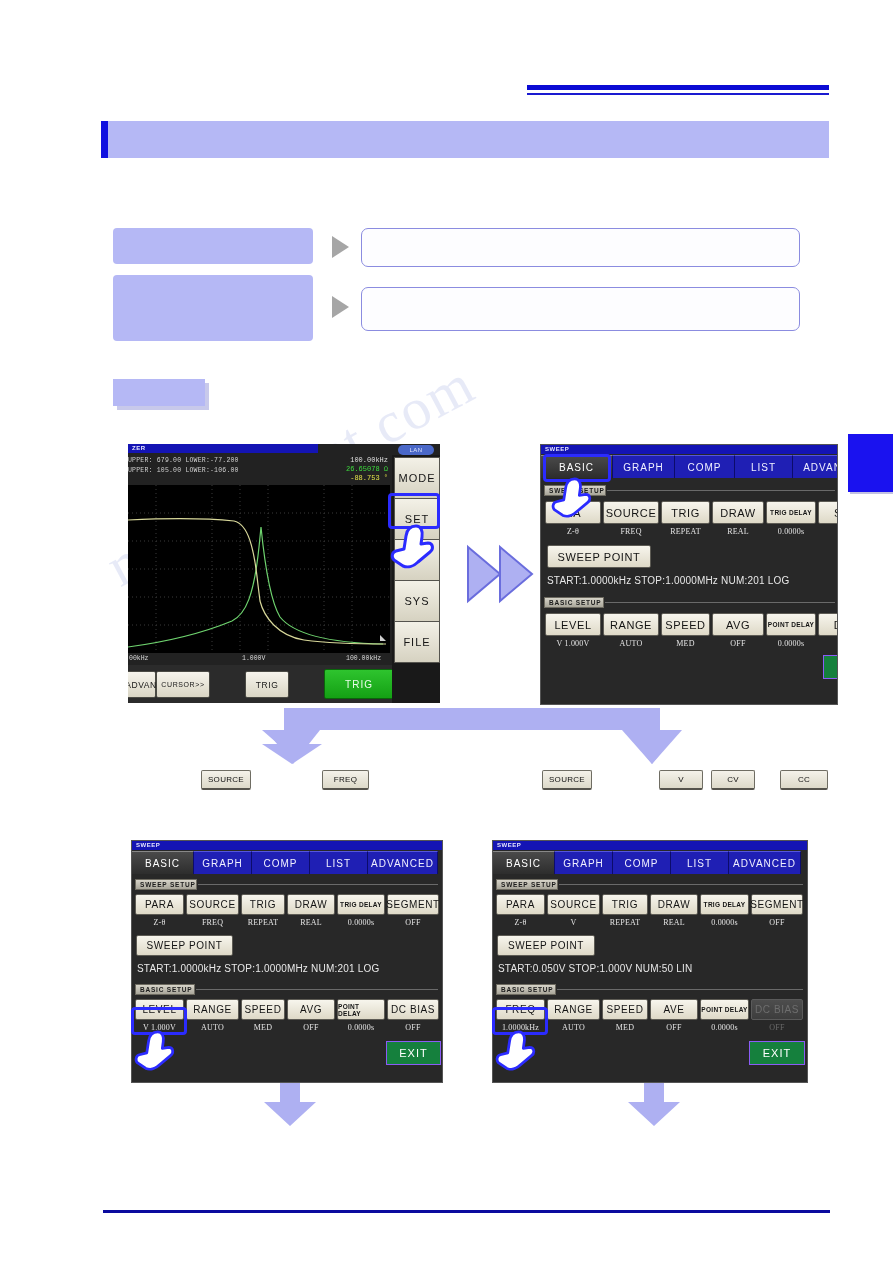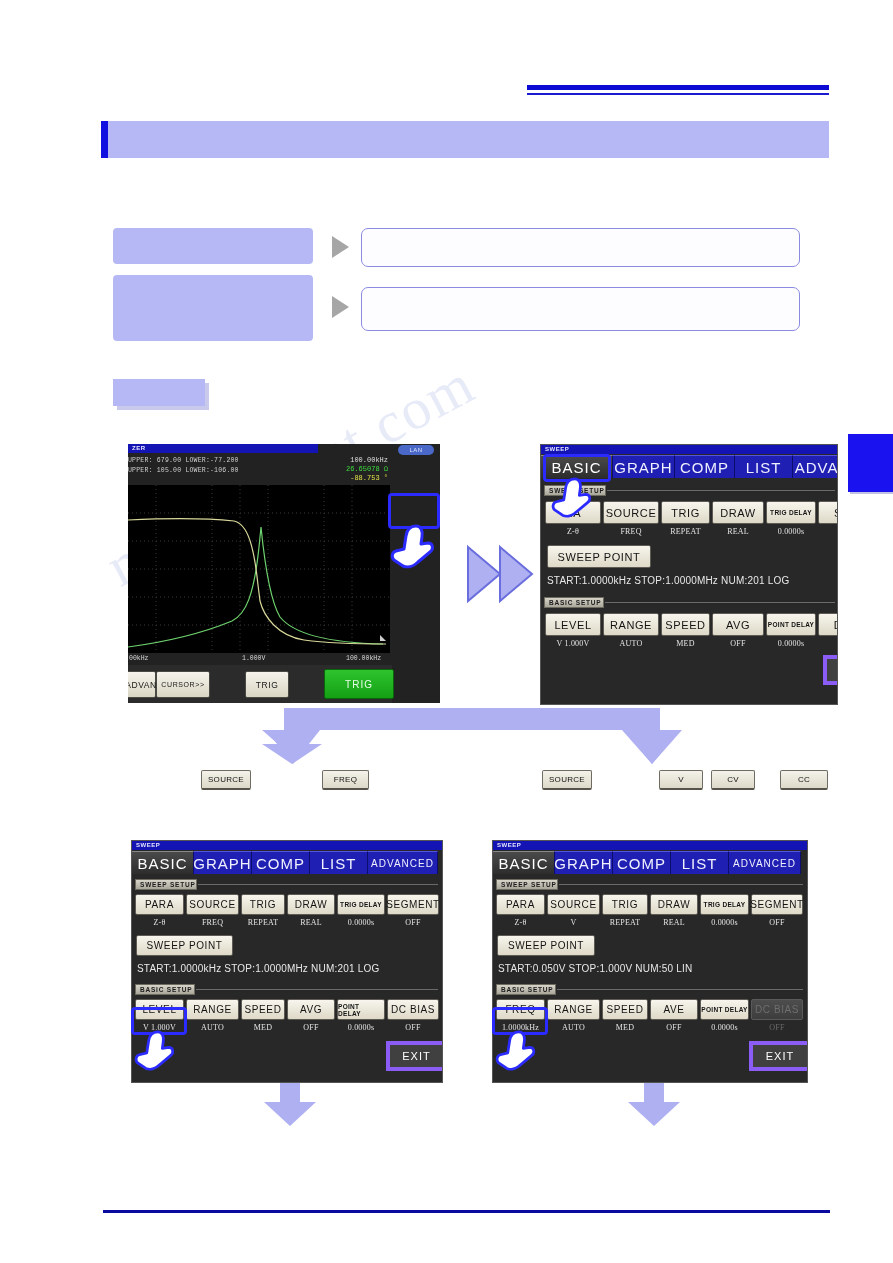--- a/index.html
+++ b/index.html
@@ -76,40 +76,40 @@
        font-size:11px;letter-spacing:1px;}
 
   
   .sweep-screen{background:#282828;border:1px solid #555;}
   #screen-sweep-top{left:540px;top:444px;width:296px;height:259px;}
   #screen-sweep-bl{left:131px;top:840px;width:310px;height:241px;}
   #screen-sweep-br{left:492px;top:840px;width:314px;height:241px;}
   .tabrow{position:absolute;left:0;right:0;display:flex;}
   .tab{flex:0 0 auto;height:23px;background:#1f1fb4;color:#f0f0ff;
        display:flex;align-items:center;justify-content:center;
-       font-size:15px;letter-spacing:1px;border-right:1px solid #0c0c6a;
+       font-size:10px;letter-spacing:1px;border-right:1px solid #0c0c6a;
        border-top:1px solid #5656dd;box-sizing:border-box;}
   .tab.active{background:linear-gradient(#4a4a4a,#2d2d2d);color:#fff;
        border-top:1px solid #888;}
   .grouplabel{position:absolute;height:11px;background:linear-gradient(#d6d3c8,#a9a69a);
        color:#1b1b1b;font-size:6.5px;font-weight:bold;letter-spacing:.8px;
        display:flex;align-items:center;padding-left:4px;box-sizing:border-box;
        border:1px solid #6d6a60;}
   .fkey{position:absolute;background:linear-gradient(#f7f5ed,#ded9c7);
        border:1px solid #5d5b54;border-radius:2px;color:#131313;
        display:flex;align-items:center;justify-content:center;
        letter-spacing:.6px;box-sizing:border-box;}
   .fkey.small{font-size:6.5px;font-weight:bold;letter-spacing:.3px;}
   .fkey.dim{background:linear-gradient(#4d4d4d,#3d3d3d);border-color:#5a5a5a;color:#6e6e6e;}
   .fval{position:absolute;color:#e4e4e4;font-size:8px;text-align:center;
        font-family:Liberation Serif, serif;letter-spacing:.2px;white-space:nowrap;}
   .fval.dim{color:#6a6a6a;}
   .sweepline{position:absolute;color:#e8e8e8;font-size:10px;white-space:nowrap;letter-spacing:.2px;}
   .hr-dark{position:absolute;height:1px;background:#6a6a6a;}
-  .exit-key{position:absolute;background:#404040;border:4px solid #8b5cf6;color:#fff;
+  .exit-key{position:absolute;background:#15803d;border:1px solid #8b5cf6;color:#fff;
        display:flex;align-items:center;justify-content:center;font-size:11px;letter-spacing:1px;}
 
   
   .finger{position:absolute;pointer-events:none;}
   
   .hl{position:absolute;border:3px solid #2b2bff;border-radius:4px;box-sizing:border-box;}
 
   
   #watermark{position:absolute;left:180px;top:360px;width:640px;height:520px;
        opacity:.16;transform:rotate(-28deg);pointer-events:none;
@@ -205,20 +205,27 @@
   <div class="ana-axis" style="left:114px;top:211px;">1.000V</div>
   <div class="ana-axis" style="left:218px;top:211px;">100.00kHz</div>
 
   <div id="analyzer-softkeys">
     <div class="sk" style="left:-2px;top:6px;width:28px;height:25px;">ADVAN</div>
     <div class="sk" style="left:28px;top:6px;width:52px;height:25px;font-size:7px;">CURSOR&gt;&gt;</div>
     <div class="sk" style="left:117px;top:6px;width:42px;height:25px;">TRIG</div>
     <div class="sk" id="trig-key" style="left:196px;top:4px;width:68px;height:28px;">TRIG</div>
   </div>
 
+  <div id="sidekeys">
+    <div class="side-key" style="top:2px;">MODE</div>
+    <div class="side-key" style="top:43px;">SET</div>
+    <div class="side-key" style="top:84px;font-size:9px;">J</div>
+    <div class="side-key" style="top:125px;">SYS</div>
+    <div class="side-key" style="top:166px;">FILE</div>
+  </div>
 </div>
 
 <div class="hl" style="left:388px;top:493px;width:52px;height:36px;"></div>
 <svg class="finger" style="left:390px;top:522px;" width="46" height="52" viewBox="0 0 46 52">
   <path d="M26,4 C31,4 33,9 32,15 L31,22 L38,21 C43,21 44,27 40,30 L28,40
            C24,44 18,46 13,44 L4,38 C1,35 2,30 6,29 L14,27 L16,14 C17,7 21,4 26,4 Z" fill="#fff" stroke="#2b2bff" stroke-width="3" stroke-linejoin="round"></path>
 </svg>
 
 <div class="screen sweep-screen" id="screen-sweep-top">
   <div class="scr-title" style="width:100%;">SWEEP</div>

